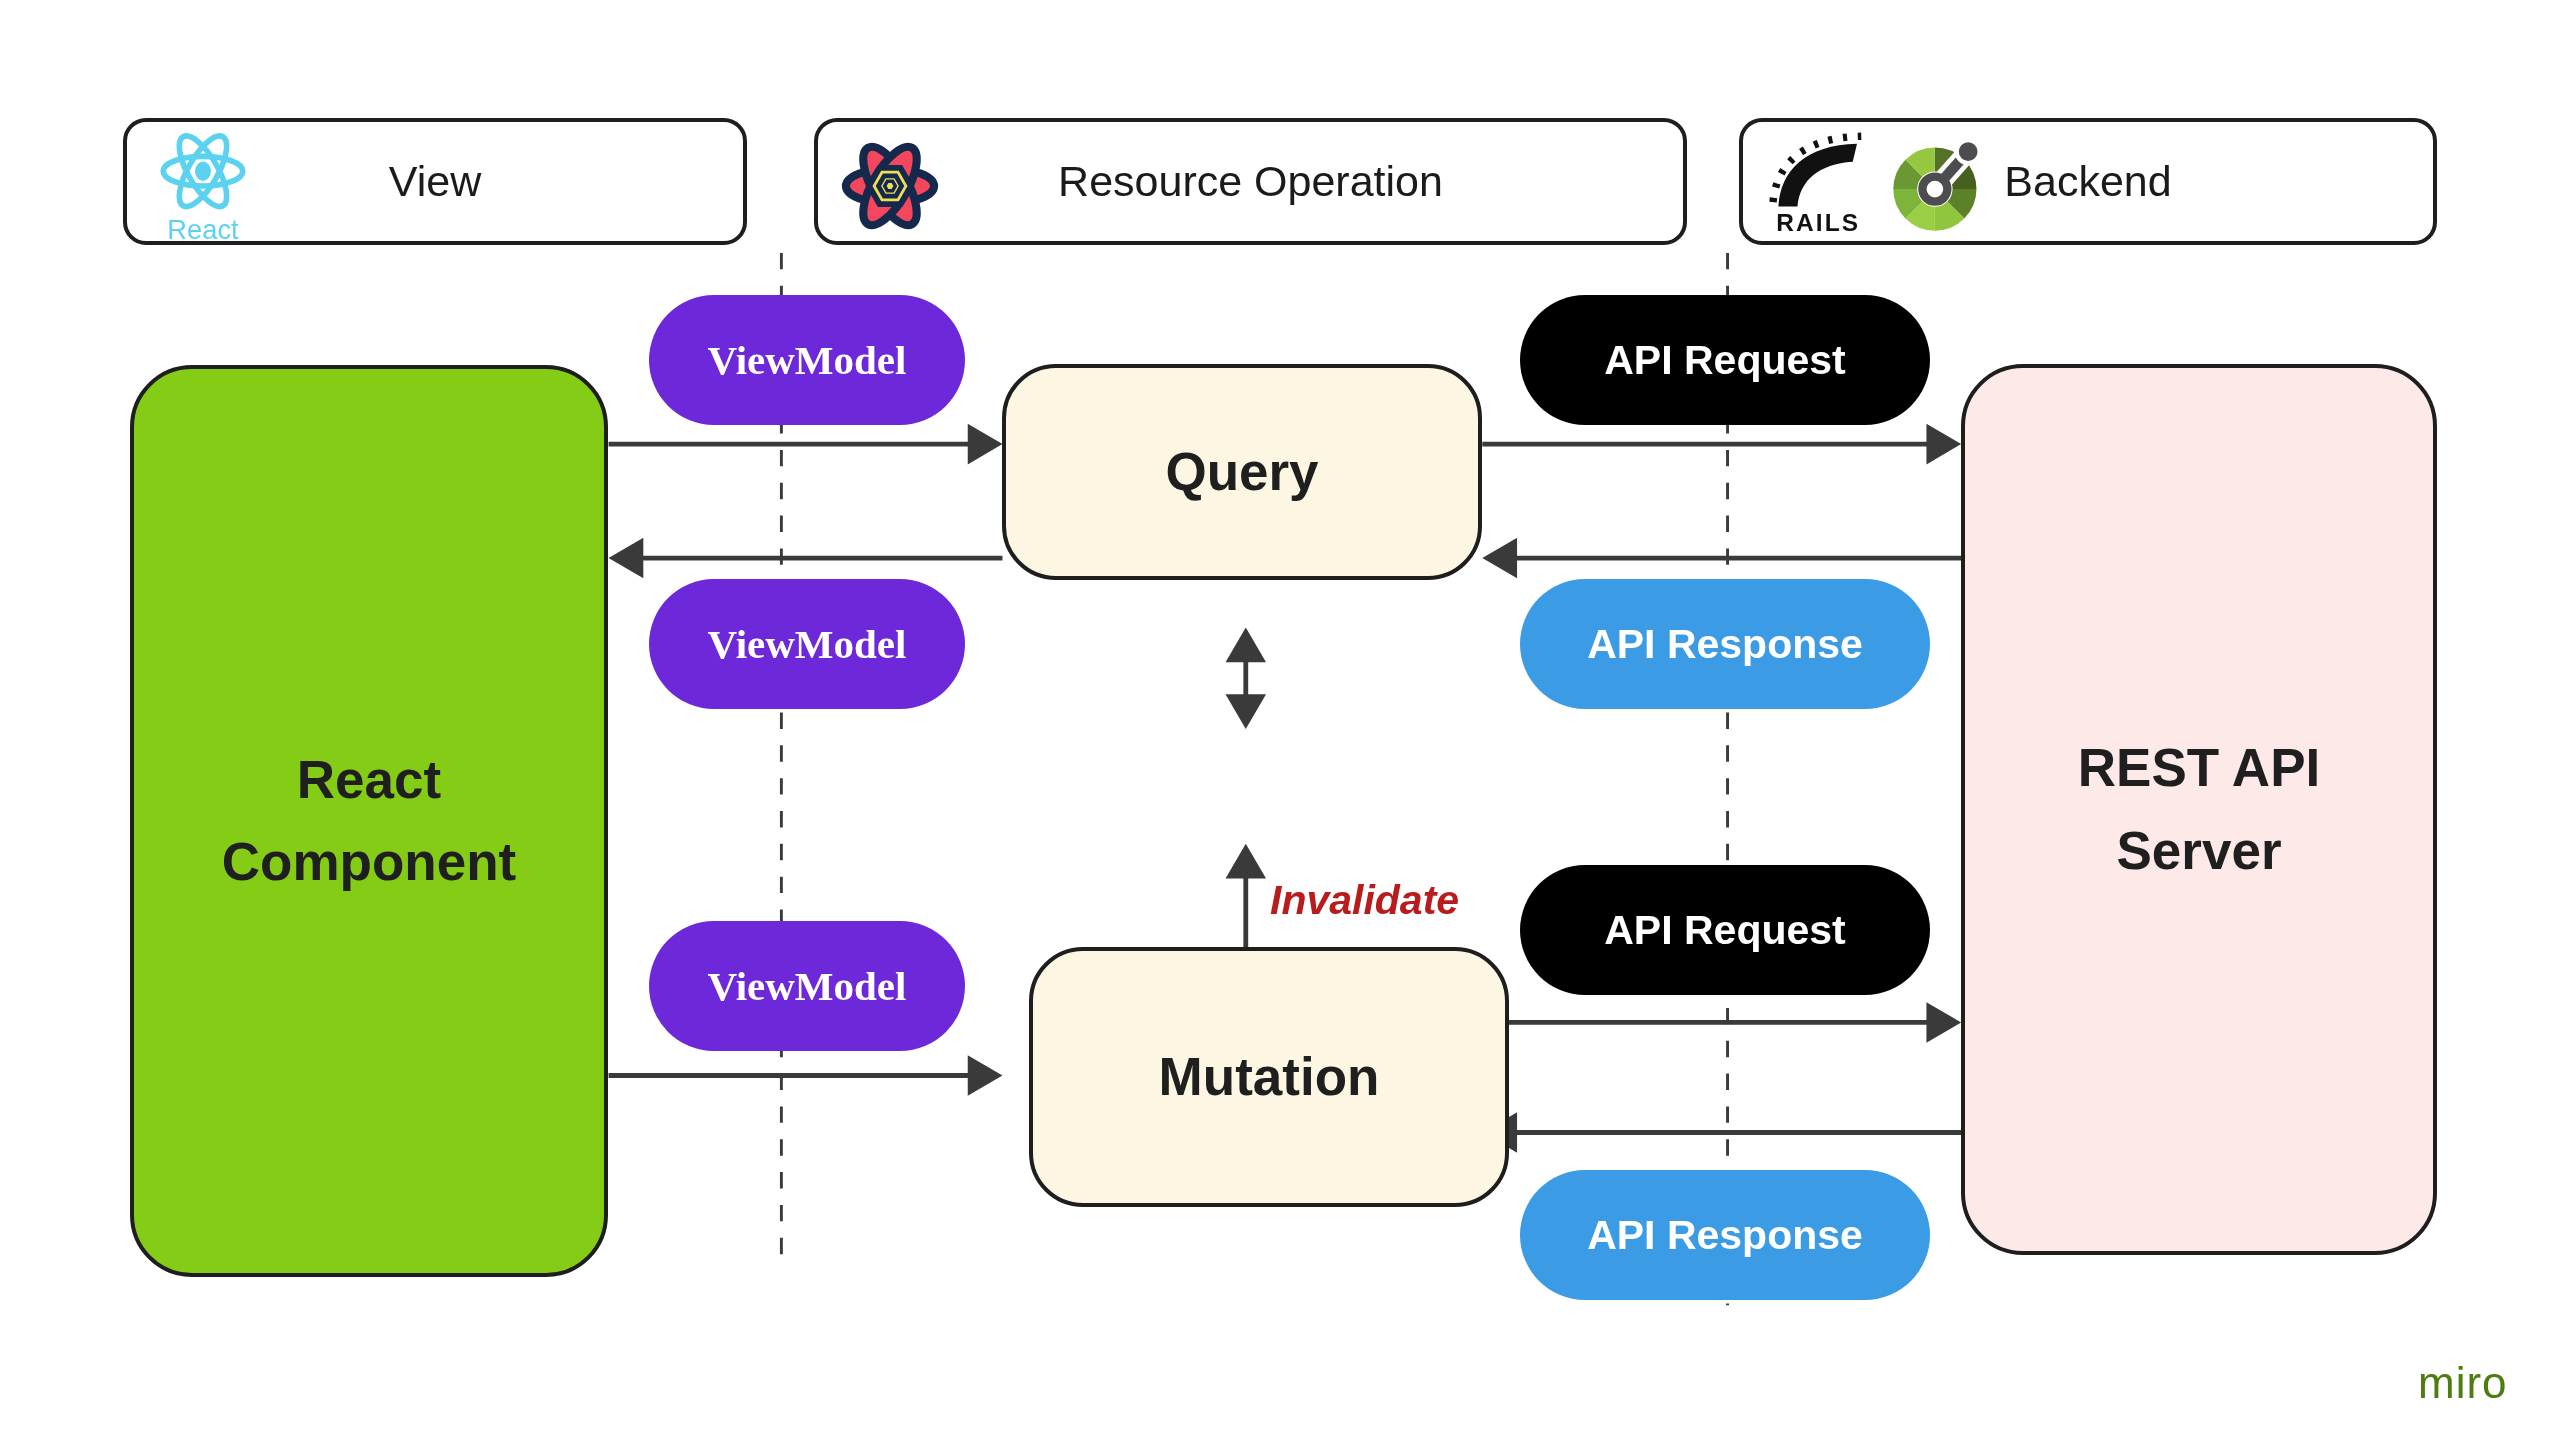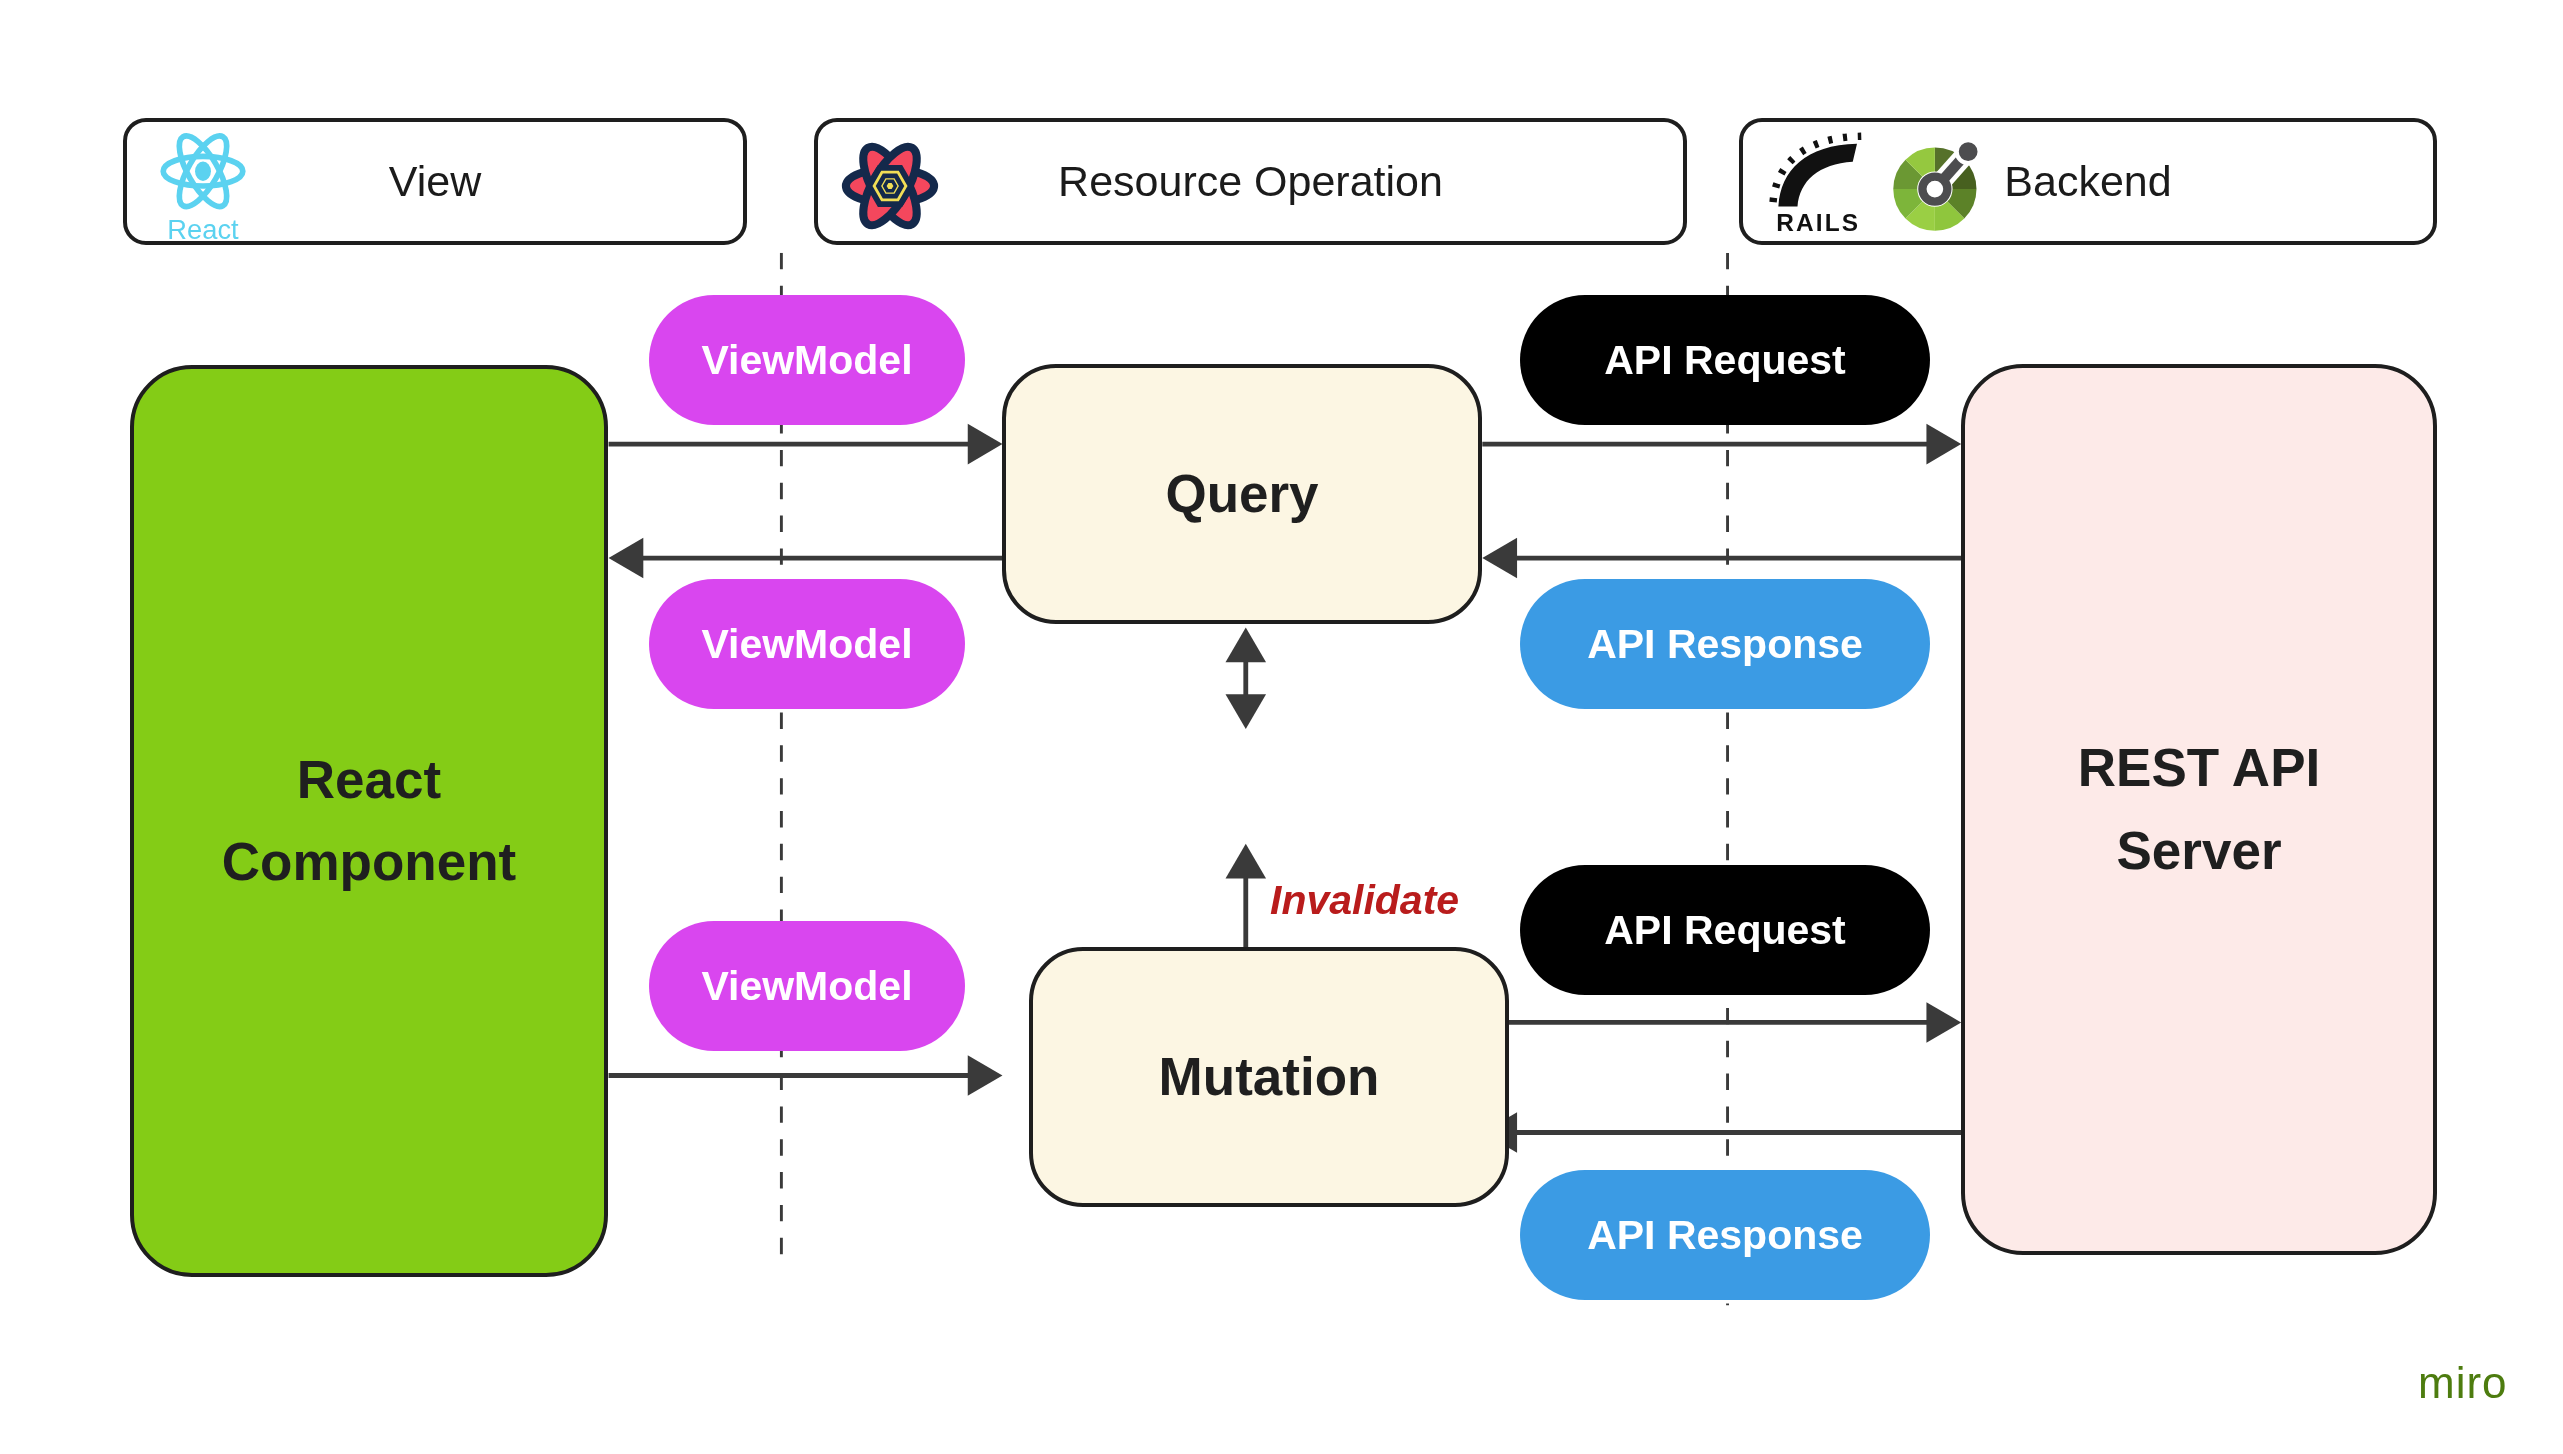--- a/index.html
+++ b/index.html
@@ -46,21 +46,21 @@
   .wrap-380{max-width:367px;}
   .wrap-330{max-width:319px;}
 
   
   .pill{
     position:absolute;
     height:130px;border-radius:68px;
     display:flex;align-items:center;justify-content:center;
     color:#ffffff;font-weight:700;font-size:41px;
   }
-  .pill-viewmodel{left:649px;width:316px;background:#d946ef;}
+  .pill-viewmodel{left:649px;width:316px;background:#6d28d9;font-family:Liberation Serif, serif;}
   .pill-request{left:1520px;width:410px;background:#000000;}
   .pill-response{left:1520px;width:410px;background:#3b9be4;}
 
   .invalidate{
     position:absolute;left:1270px;top:877px;
     font-size:41px;font-weight:700;font-style:italic;color:#b91c1c;
   }
   .watermark{
     position:absolute;left:2418px;top:1358px;
     font-size:44px;font-weight:500;color:#4d7c0f;letter-spacing:1px;
@@ -180,21 +180,21 @@
         <circle cx="32" cy="-36" r="11" fill="#4d4d4f" stroke="#ffffff" stroke-width="4"></circle>
       </g>
     </svg>
     <div class="legend-label">Backend</div>
   </div>
 
   <div class="node node-react" style="left:130px;top:365px;width:478px;height:912px;">
     <div class="node-label wrap-380">React Component</div>
   </div>
 
-  <div class="node node-cream" style="left:1002px;top:364px;width:480px;height:260px;">
+  <div class="node node-cream" style="left:1002px;top:364px;width:480px;height:216px;">
     <div class="node-label">Query</div>
   </div>
 
 
   <div class="node node-cream" style="left:1002px;top:947px;width:480px;height:260px;margin-left:27px;">
     <div class="node-label">Mutation</div>
   </div>
 
   <div class="node node-rest" style="left:1961px;top:364px;width:476px;height:891px;">
     <div class="node-label wrap-330">REST API Server</div>

